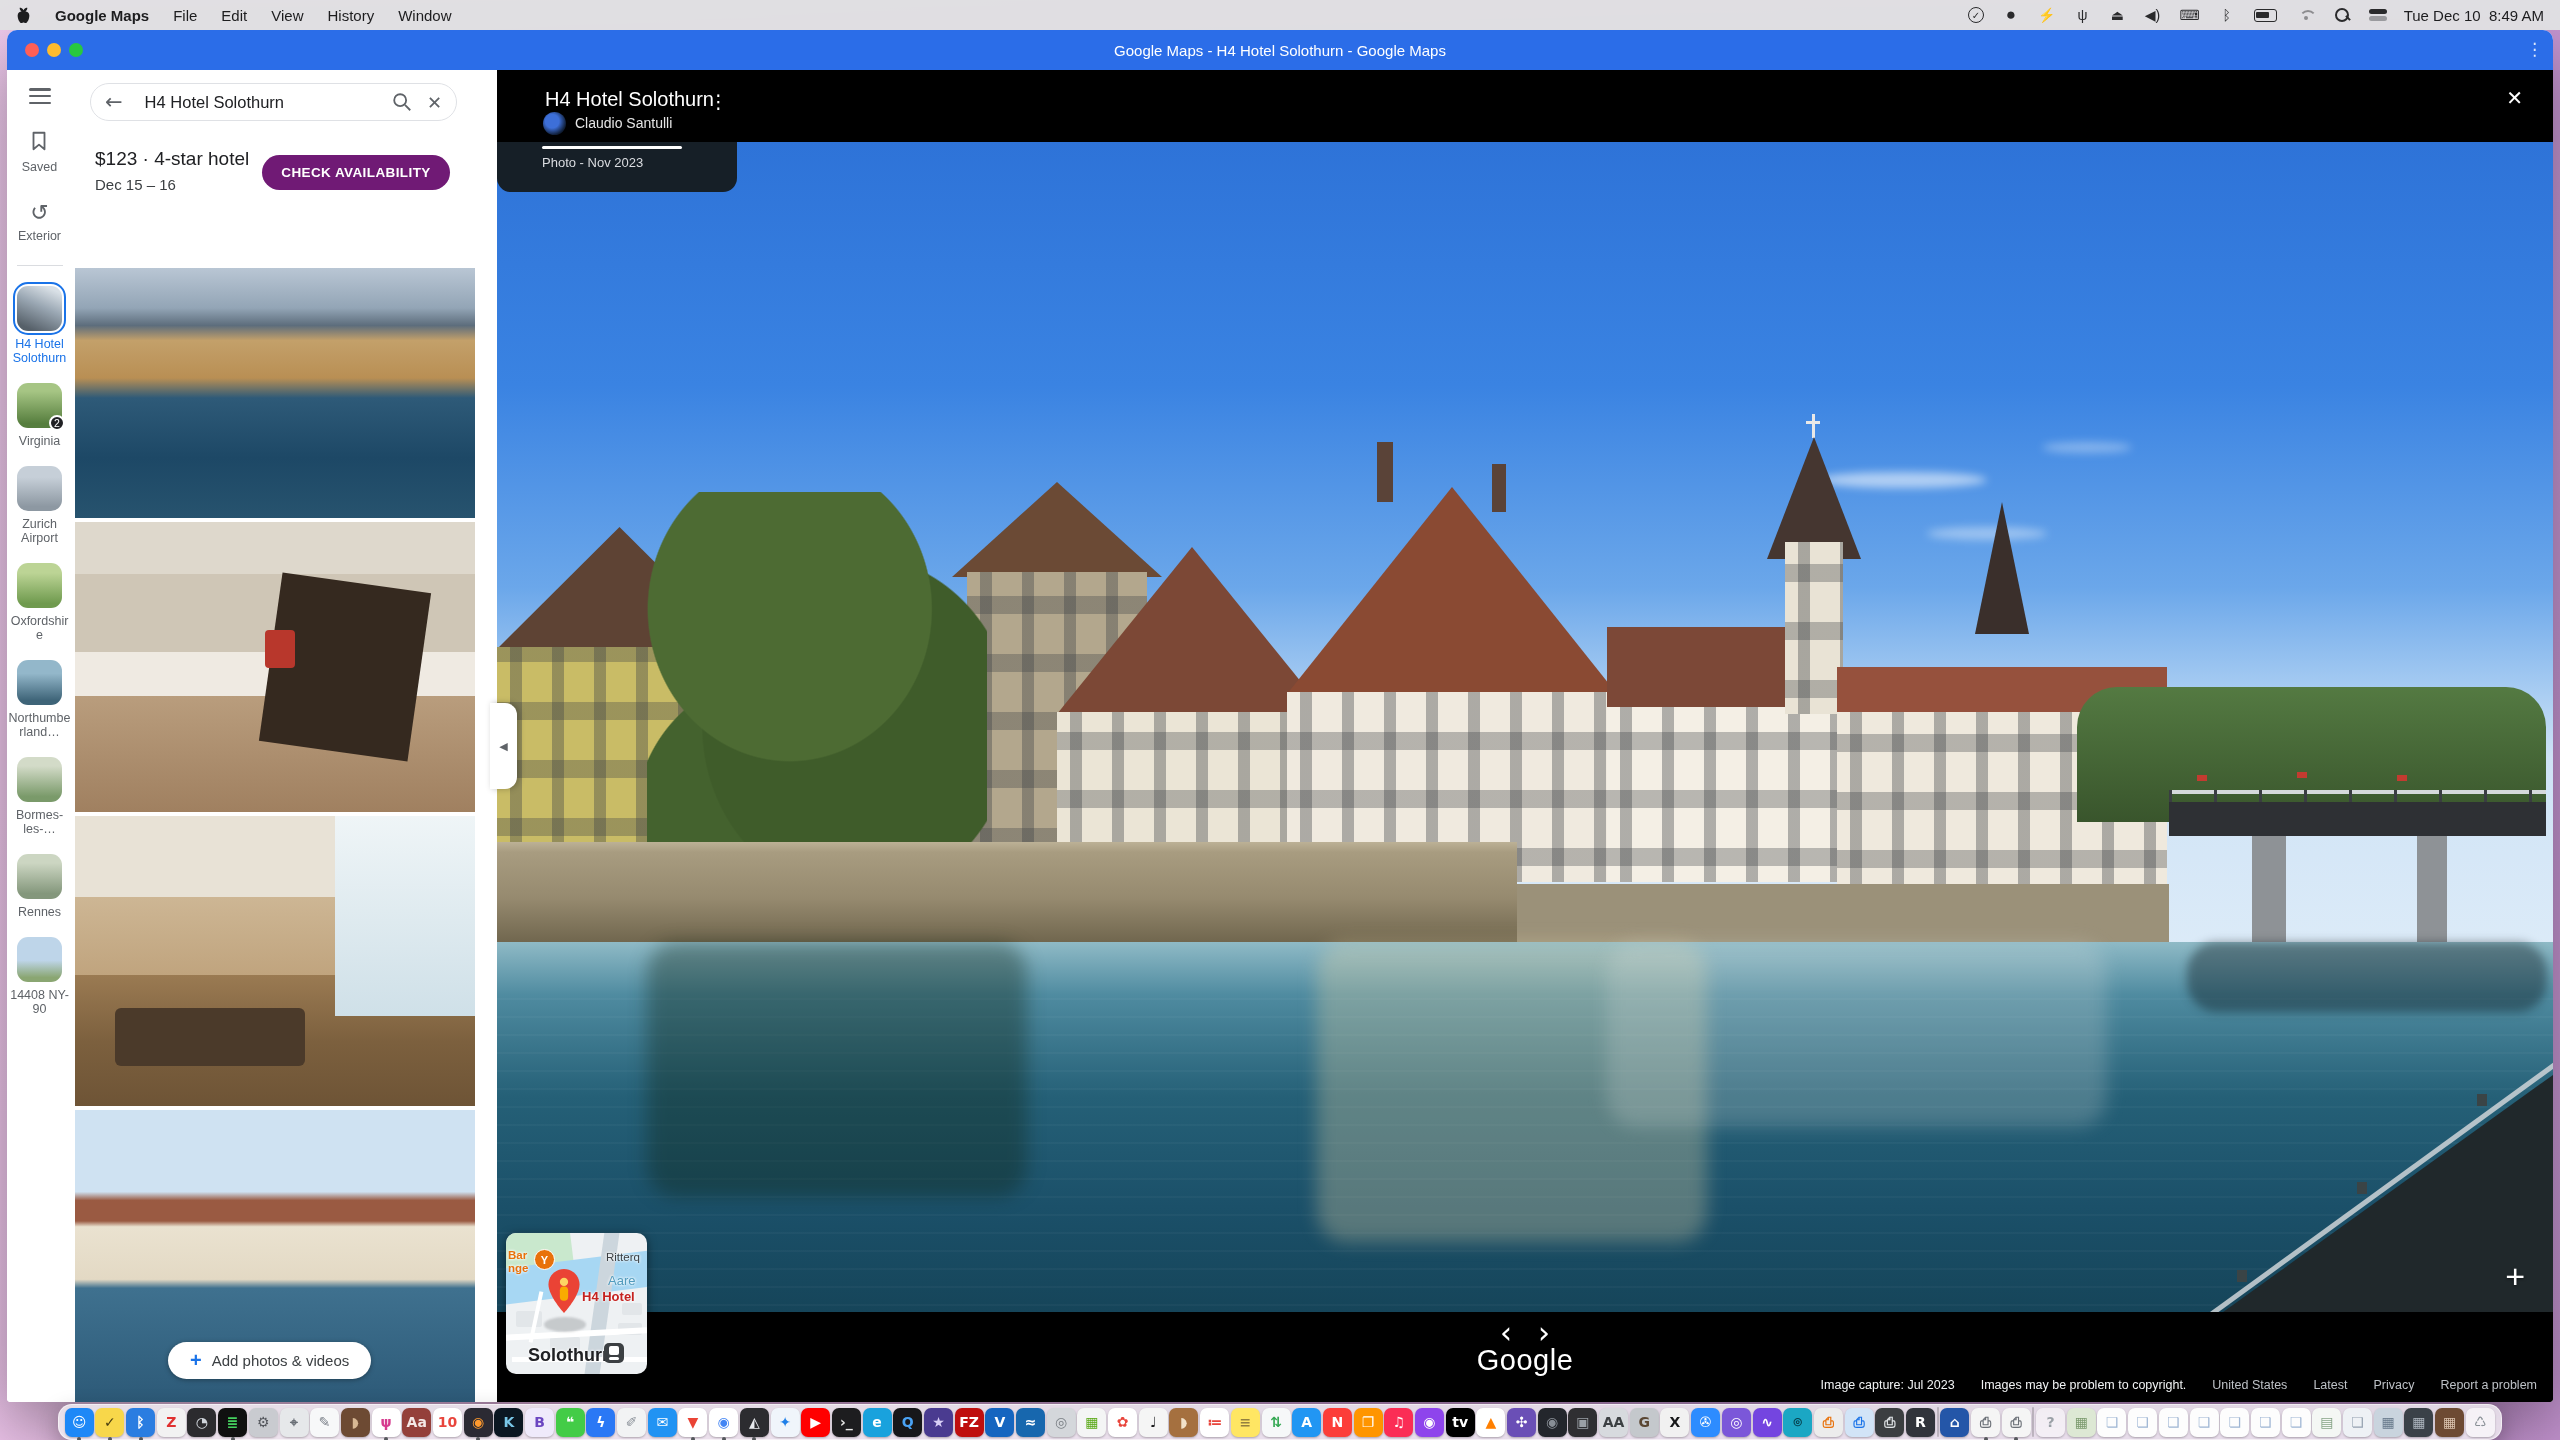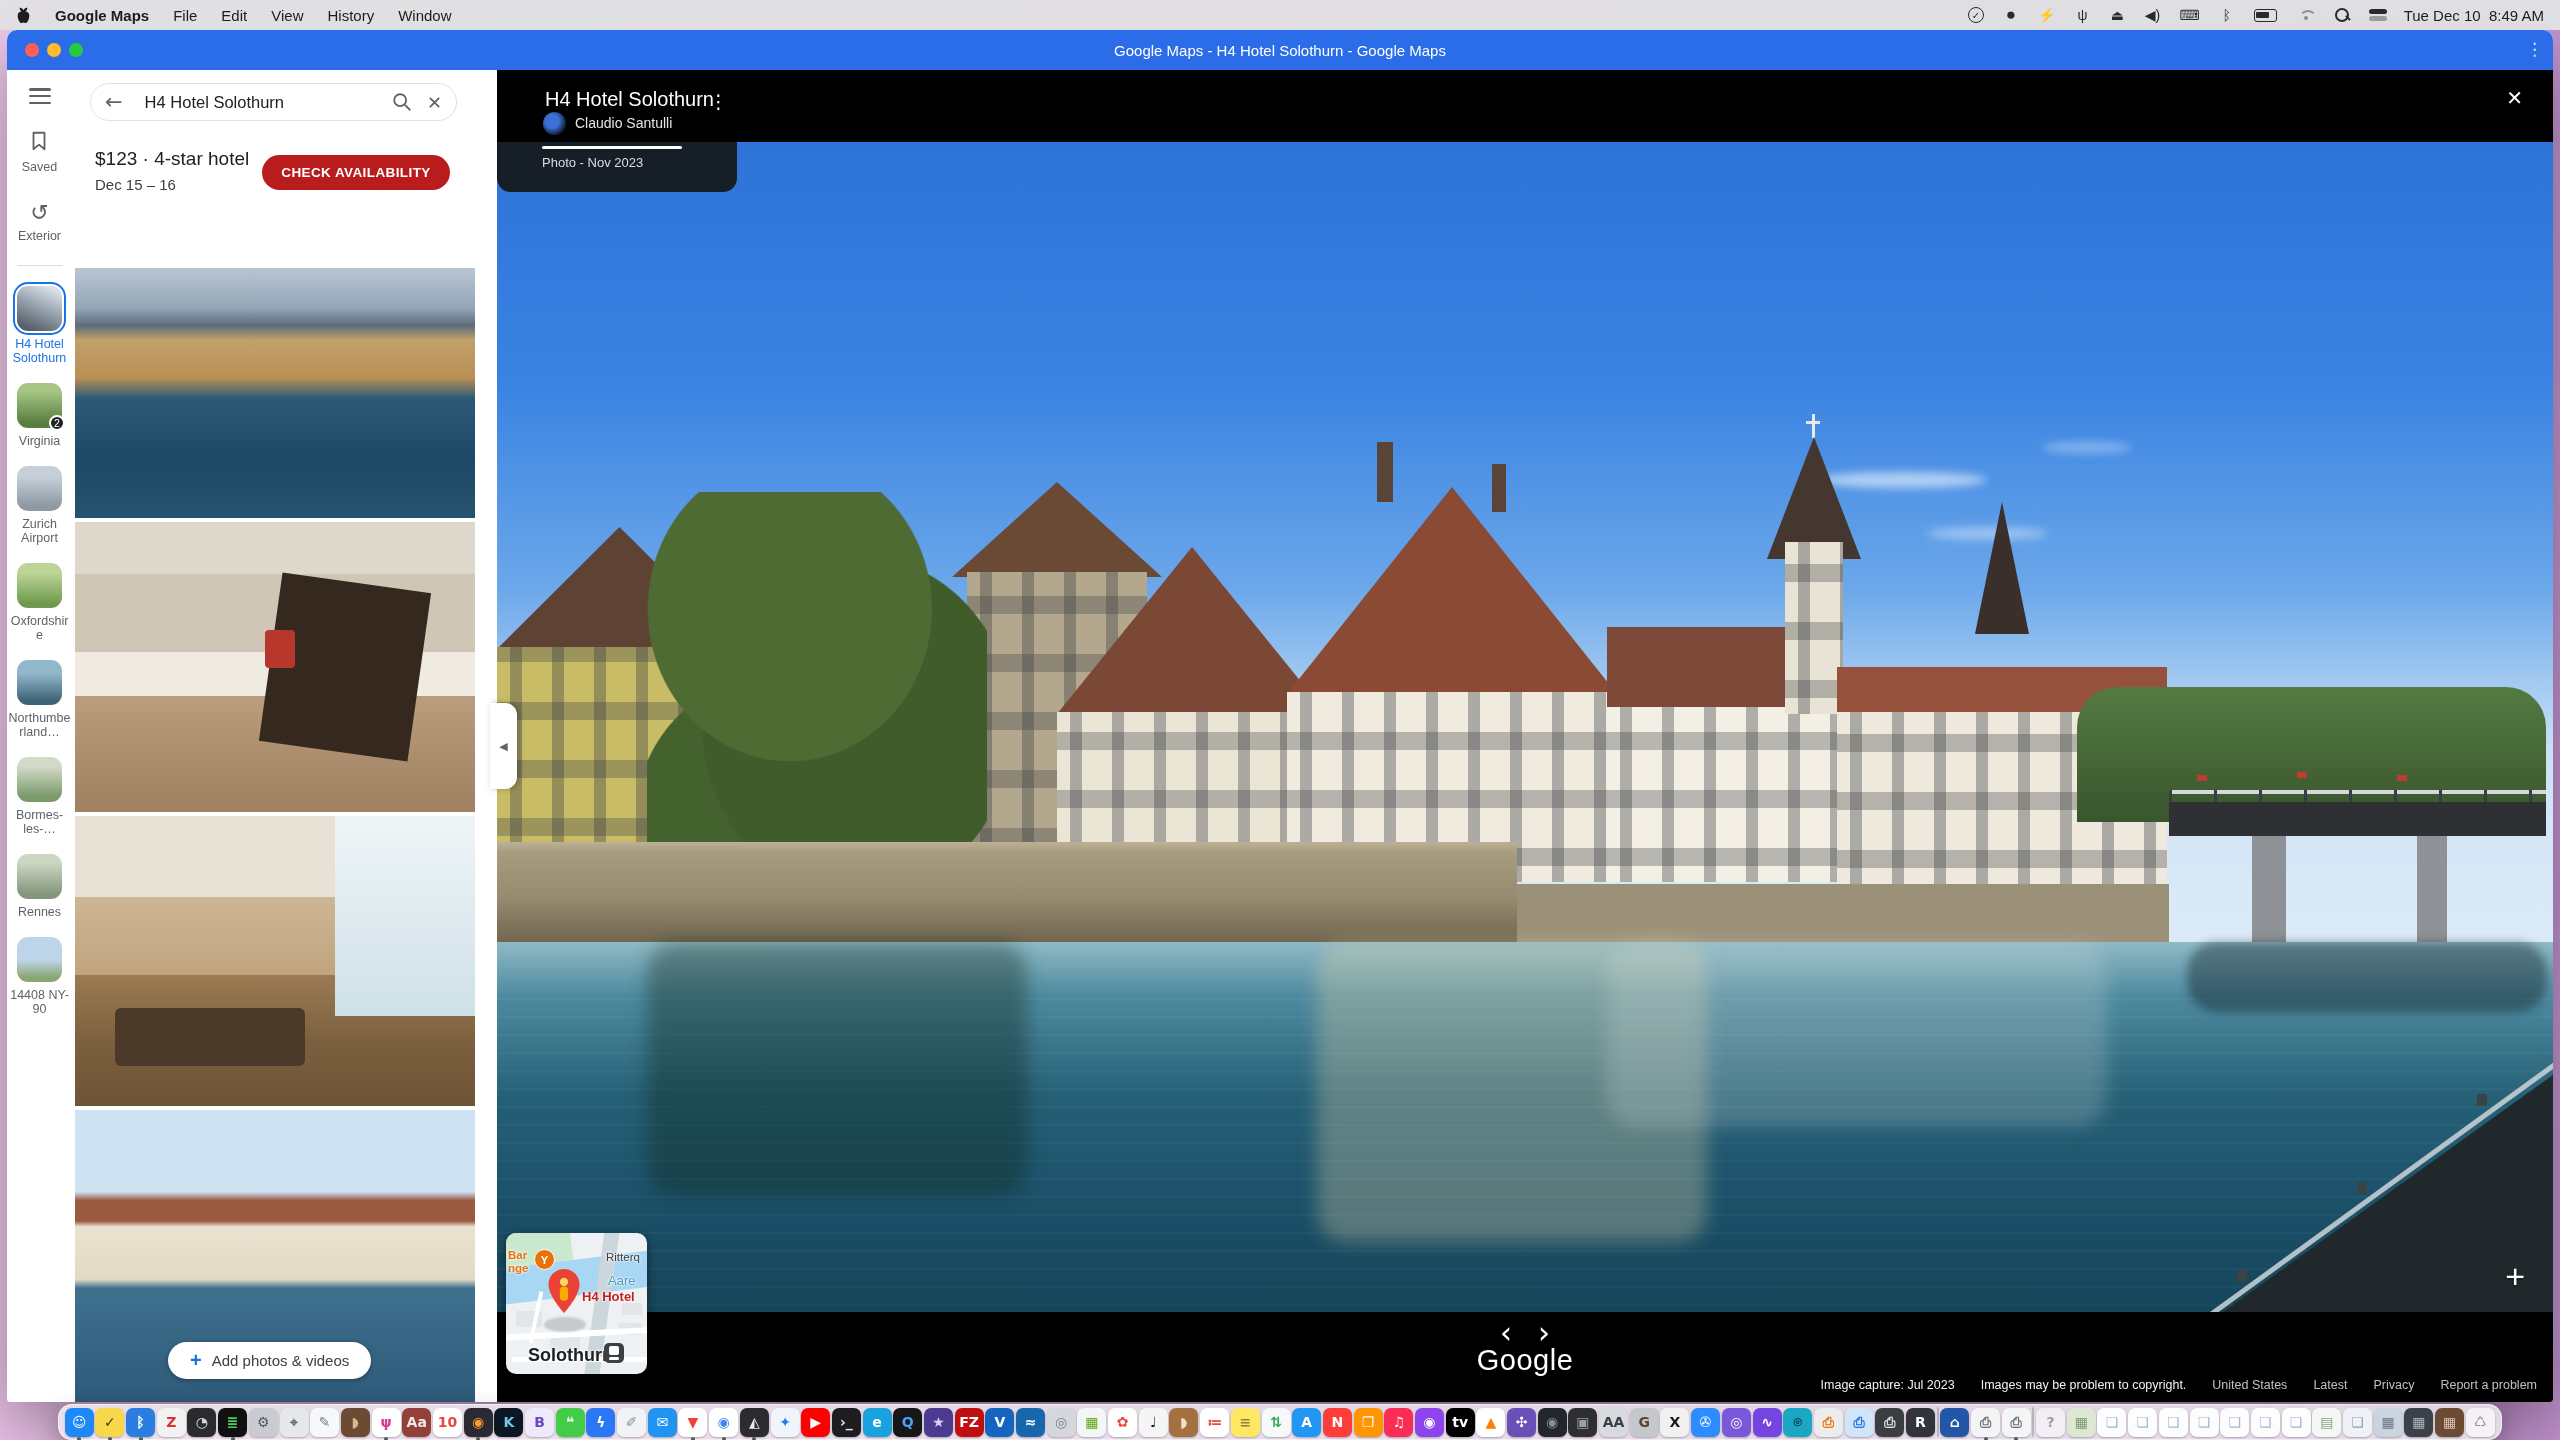--- a/index.html
+++ b/index.html
@@ -67,21 +67,21 @@
   
   .panel{position:absolute;left:65px;top:0;bottom:0;width:425px;background:#fff;overflow:hidden;}
   .searchbox{position:absolute;left:18px;top:13px;width:367px;height:38px;border:1px solid #dfe1e5;border-radius:19px;
     display:flex;align-items:center;padding:0 14px;gap:14px;}
   .back-arrow{font-size:21px;color:#5f6368;cursor:pointer;font-family:"DejaVu Sans",sans-serif;}
   .query{flex:1;font-size:16.5px;color:#202124;margin-left:8px;white-space:nowrap;overflow:hidden;}
   .sb-icon{cursor:pointer;display:flex;}
   .sb-x{font-size:18px;color:#5f6368;cursor:pointer;font-family:"DejaVu Sans",sans-serif;}
   .price{position:absolute;left:23px;top:78px;font-size:19px;color:#202124;font-weight:500;}
   .dates{position:absolute;left:23px;top:106px;font-size:15px;color:#3c4043;}
-  .cta{position:absolute;left:190px;top:85px;width:188px;height:35px;border:none;border-radius:18px;background:#b91c1c;
+  .cta{position:absolute;left:190px;top:85px;width:188px;height:35px;border:none;border-radius:18px;background:#701a75;
     color:#fff;font-size:13.5px;font-weight:bold;letter-spacing:.4px;cursor:pointer;}
   .tabs{position:absolute;left:0;top:150px;width:425px;height:46px;display:flex;align-items:center;gap:30px;
     padding:0 0 0 16px;border-bottom:1px solid #e8eaed;overflow:hidden;}
   .tab{font-size:15px;color:#5f6368;white-space:nowrap;cursor:pointer;position:relative;height:46px;display:flex;align-items:center;}
   .tab.active{color:#1a73e8;font-weight:500;}
   .tab.active::after{content:"";position:absolute;left:0;right:0;bottom:0;height:3px;background:#1a73e8;border-radius:3px 3px 0 0;}
   .phlist{position:absolute;left:3px;top:198px;width:400px;bottom:0;display:flex;flex-direction:column;gap:4px;overflow:hidden;}
   .ph{width:400px;flex:0 0 auto;cursor:pointer;position:relative;overflow:hidden;}
   .ph1{height:250px;}.ph2{height:290px;}.ph3{height:290px;}.ph4{height:292px;}
   .ph-city{background:linear-gradient(180deg,#b9c6d4 0%,#93a5b6 16%,#5d6d7c 23%,#c3a06a 29%,#b98f54 44%,#2e5a78 52%,#1d4866 76%,#27536e 100%);}

